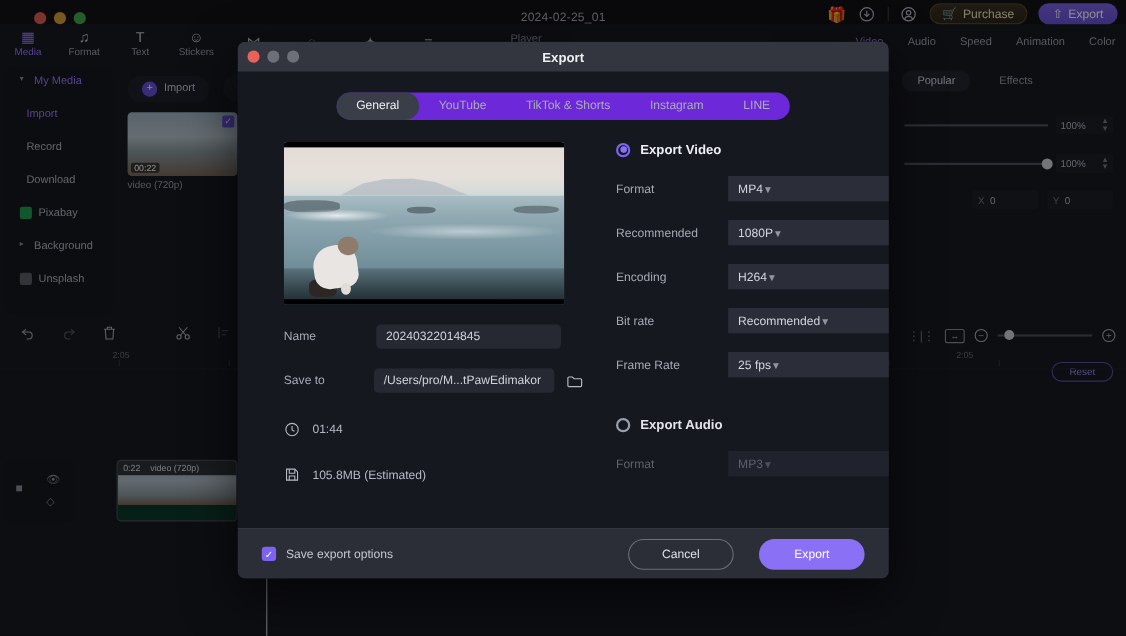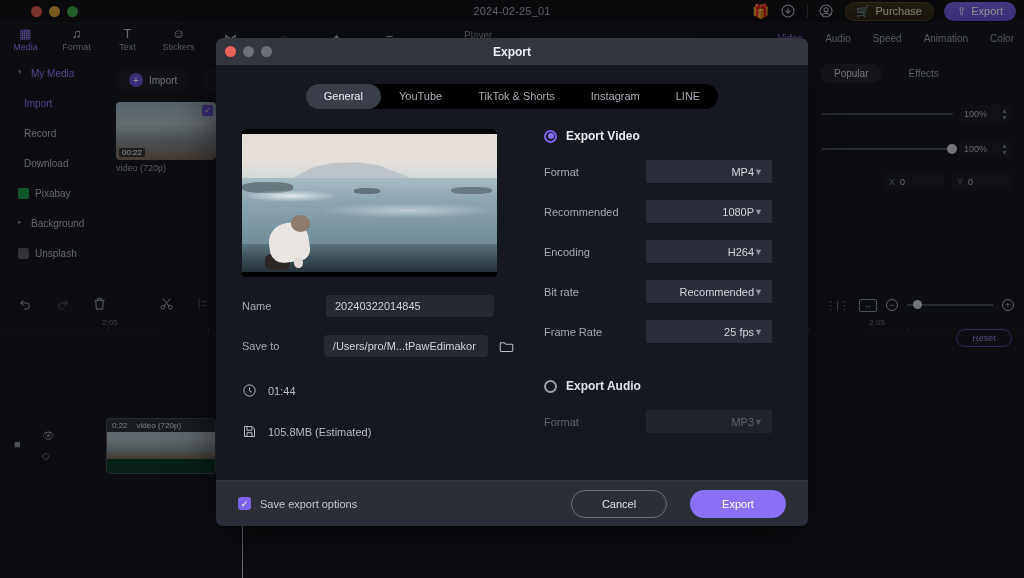--- a/index.html
+++ b/index.html
@@ -9,21 +9,21 @@
     font-family: "Liberation Sans", sans-serif;
     -webkit-font-smoothing: antialiased;
   }
   .app { position: absolute; inset: 0; background: #0d0e12; }
 
   
   .dim { position: absolute; inset: 0; filter: brightness(0.55); }
 
   .titlebar {
     position: absolute; top: 0; left: 0; right: 0; height: 22px;
-    background: #121318; display: flex; align-items: center; padding-left: 20px;
+    background: #121318; display: flex; align-items: flex-end; padding-left: 20px;
   }
   .traffic { display: flex; gap: 7px; padding-left: 11px; }
   .tl { width: 11px; height: 11px; border-radius: 50%; }
   .tl.r { background: #e05c53; } .tl.y { background: #d9a13a; } .tl.g { background: #3fa94a; }
   .proj-title {
     position: absolute; left: 0; right: 0; text-align: center;
     font-size: 11px; color: #a9adb8; letter-spacing: .2px;
   }
   .tb-right { position: absolute; right: 8px; display: flex; align-items: center; gap: 10px; }
   .ic-btn { width: 17px; height: 17px; color: #b9bdc7; display:flex; align-items:center; justify-content:center; }
@@ -177,27 +177,27 @@
   }
   .m-traffic { display: flex; gap: 7px; padding-left: 9px; }
   .m-tl { width: 11px; height: 11px; border-radius: 50%; }
   .m-tl.r { background: #e8625a; } .m-tl.g1 { background: #6e7079; } .m-tl.g2 { background: #6e7079; }
   .m-title h1 {
     position: absolute; left: 0; right: 0; text-align: center;
     font-size: 12px; font-weight: bold; color: #eceef2;
   }
   .tabs { display: flex; justify-content: center; padding-top: 19px; }
   .tabbar {
-    display: flex; align-items: center; background: #000000; border-radius: 14px; height: 25px;
+    display: flex; align-items: center; background: #6d28d9; border-radius: 14px; height: 25px;
   }
   .tab { font-size: 11px; color: #a9aeb8; padding: 0 18px; line-height: 25px; }
   .tab.active { background: #3a3e49; color: #f0f1f4; border-radius: 13px; height: 25px; }
 
   .m-body { display: flex; padding: 20px 26px 0 26px; }
-  .m-left { width: 272px; }
+  .m-left { width: 272px; margin-left: 16px; }
   .preview {
     width: 255px; height: 148px; border-radius: 3px; overflow: hidden; position: relative;
     background: #000;
   }
   .pv-sky { position: absolute; inset: 0; background:
       linear-gradient(180deg,#e4dbd6 0%,#e6e0db 22%,#cfd8d9 34%,#9fb3bd 45%,#8ea8b2 60%,#7f98a1 78%,#6e8791 100%); }
   .pv-mtn { position: absolute; left: 20%; top: 21%; width: 46%; height: 12%;
     background: #b9c0c6; clip-path: polygon(0 100%,18% 38%,34% 16%,56% 12%,74% 30%,100% 100%); opacity:.85; }
   .pv-sea { position: absolute; left:0; right:0; top: 33%; bottom: 0;
     background: linear-gradient(180deg,#a9bcc3 0%,#8fa8b2 20%,#7d99a4 46%,#6d8b96 70%,#5d7b88 100%); }
@@ -238,22 +238,22 @@
   .sechead { display: flex; align-items: center; gap: 9px; }
   .radio { width: 13px; height: 13px; border-radius: 50%; border: 2px solid #7d63f0;
            display: flex; align-items: center; justify-content: center; }
   .radio .in { width: 6px; height: 6px; border-radius: 50%; background: #8a70f5; }
   .radio.off { border-color: #9aa0ab; }
   .sechead .t { font-size: 12px; font-weight: bold; color: #eceef2; }
   .sechead.dim2 .t { color: #e2e4e9; }
   .orow { display: flex; align-items: center; margin-top: 17px; }
   .olabel { width: 102px; font-size: 11px; color: #a4a9b3; }
   .select {
-    width: 126px; height: 23px; background: #2b2e38; border-radius: 0;
-    display: flex; align-items: center; justify-content: flex-end;
+    width: 148px; height: 23px; background: #2b2e38; border-radius: 0;
+    display: flex; align-items: center; justify-content: flex-start;
     padding: 0 9px; font-size: 11px; color: #d2d6de;
   }
   .chev { color: #9196a1; font-size: 9px; }
   .disabled .olabel { color: #5d626c; }
   .disabled .select { background: #20232b; color: #5d626c; }
   .disabled .chev { color: #4d525b; }
   .audio-sec { margin-top: 36px; }
 
   .m-footer {
     position: absolute; left: 0; right: 0; bottom: 0; height: 46px;

